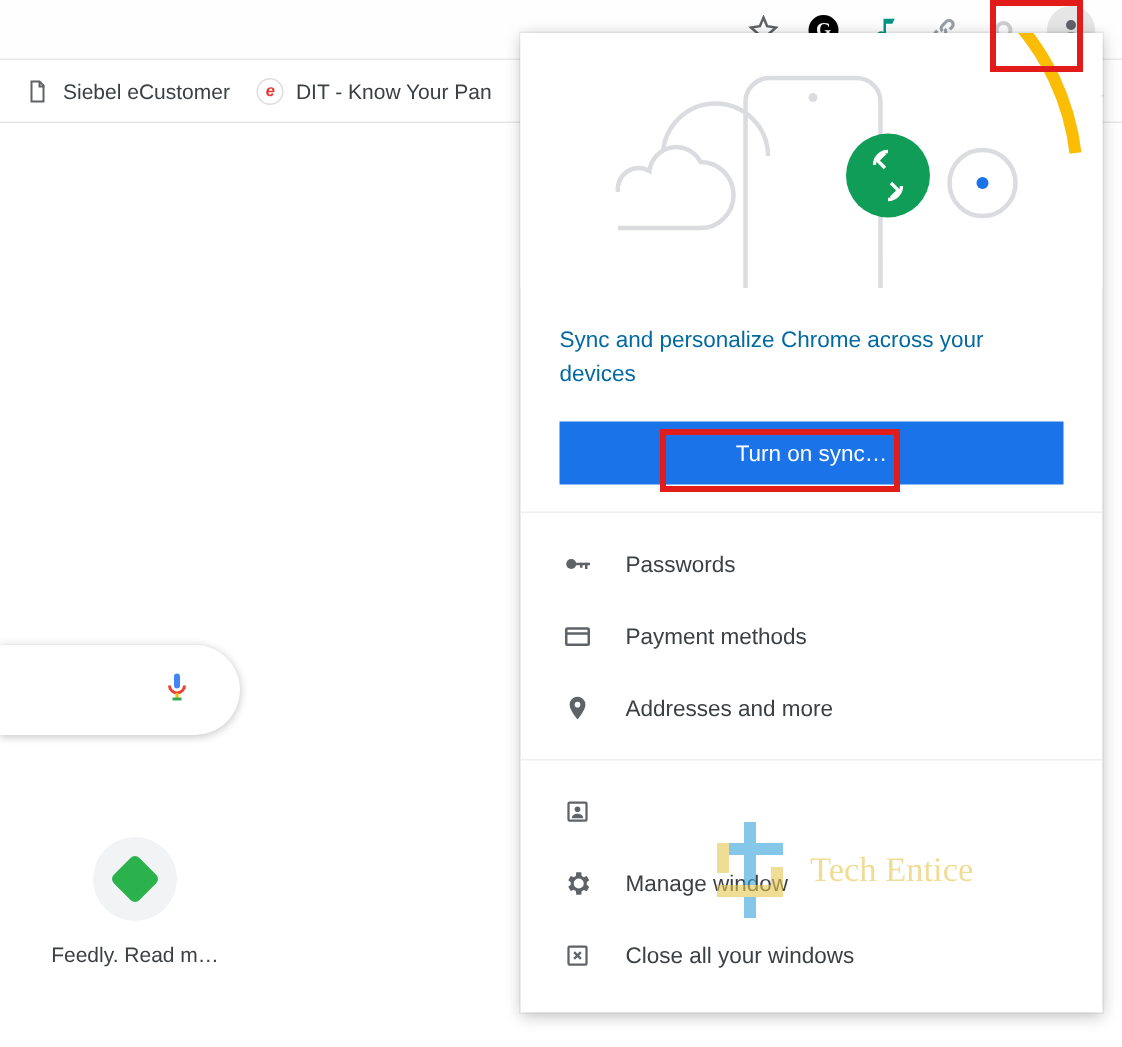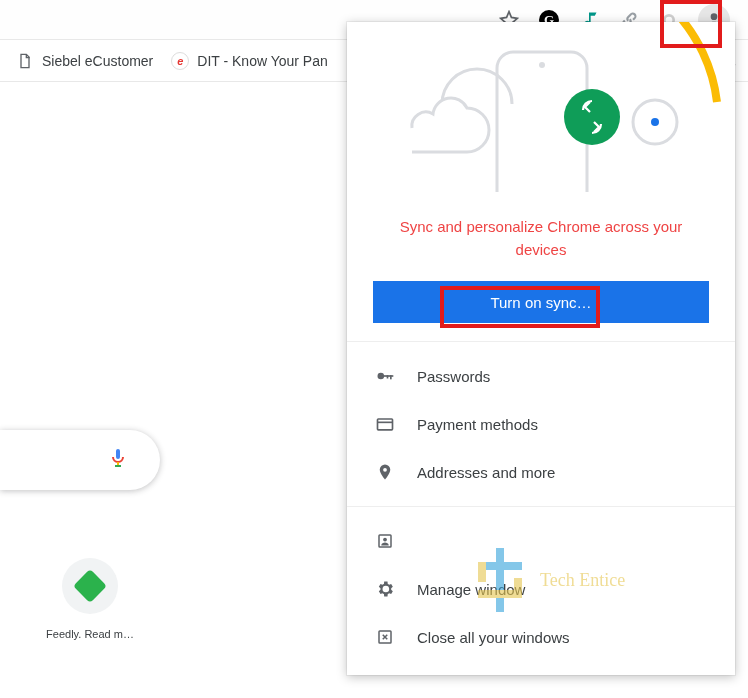--- a/index.html
+++ b/index.html
@@ -66,21 +66,21 @@
       padding-bottom: 4px;
     }
     .hero {
       height: 170px;
       position: relative;
       overflow:hidden;
       background:#fff;
     }
     .sync-text {
       padding: 24px 26px 8px 26px;
-      font-size: 15px; color:#ef4444; line-height:1.5;text-align:center;
+      font-size: 15px; color:#0369a1; line-height:1.5;
     }
     .sync-btn {
       margin: 12px 28px 18px 26px;
       height: 42px;
       background:#1a73e8; color:#fff;
       display:flex; align-items:center; justify-content:center;
       font-size:15px; cursor:pointer; border:none; width: calc(100% - 52px);
     }
     .popover hr { border:none; border-top:1px solid #eee; }
     .menu { padding: 10px 0;}
@@ -99,36 +99,36 @@
       border-radius: 0 40px 40px 0;
       background:#fff;
       box-shadow: 0 1px 6px rgba(32,33,36,.28);
       display:flex;align-items:center;justify-content:flex-end;padding-right:30px;
     }
     .feedly-block {
       position:absolute;
       left:30px; top:558px;
       display:flex; flex-direction:column; align-items:center; gap:14px;
       width:120px;
-      color:#3c4043;font-size:11px;
+      color:#3c4043;font-size:14px;
     }
     .feedly-tile {
       width:56px;height:56px;border-radius:50%;background:#f1f3f4;
       display:flex;align-items:center;justify-content:center;
     }
     .feedly-tile div{width:24px;height:24px;background:#2bb24c;border-radius:4px;transform:rotate(45deg);}
 
     
     .highlight-red { border: 4px solid #e21b1b; position:absolute; pointer-events:none; z-index:100;}
 
     
     .watermark {
       position:absolute; left:470px; top:540px;
       opacity:.6; color:#e6c650; display:flex; align-items:center; gap:10px;
-      font-size:18px; font-family: Georgia, serif; z-index:60;
+      font-size:23px; font-family: Georgia, serif; z-index:60;
     }
     .watermark svg { width:60px; height:80px; }
   </style>
 </head>
 <body>
 
 <div class="toolbar">
   <span class="icon-btn">
     <svg viewBox="0 0 24 24" width="20" height="20" fill="none" stroke="#5f6368" stroke-width="2">
         <path d="M12 2l2.9 6.9L22 10l-5.5 4.8L18 22l-6-3.6L6 22l1.5-7.2L2 10l7.1-1.1z"></path>

